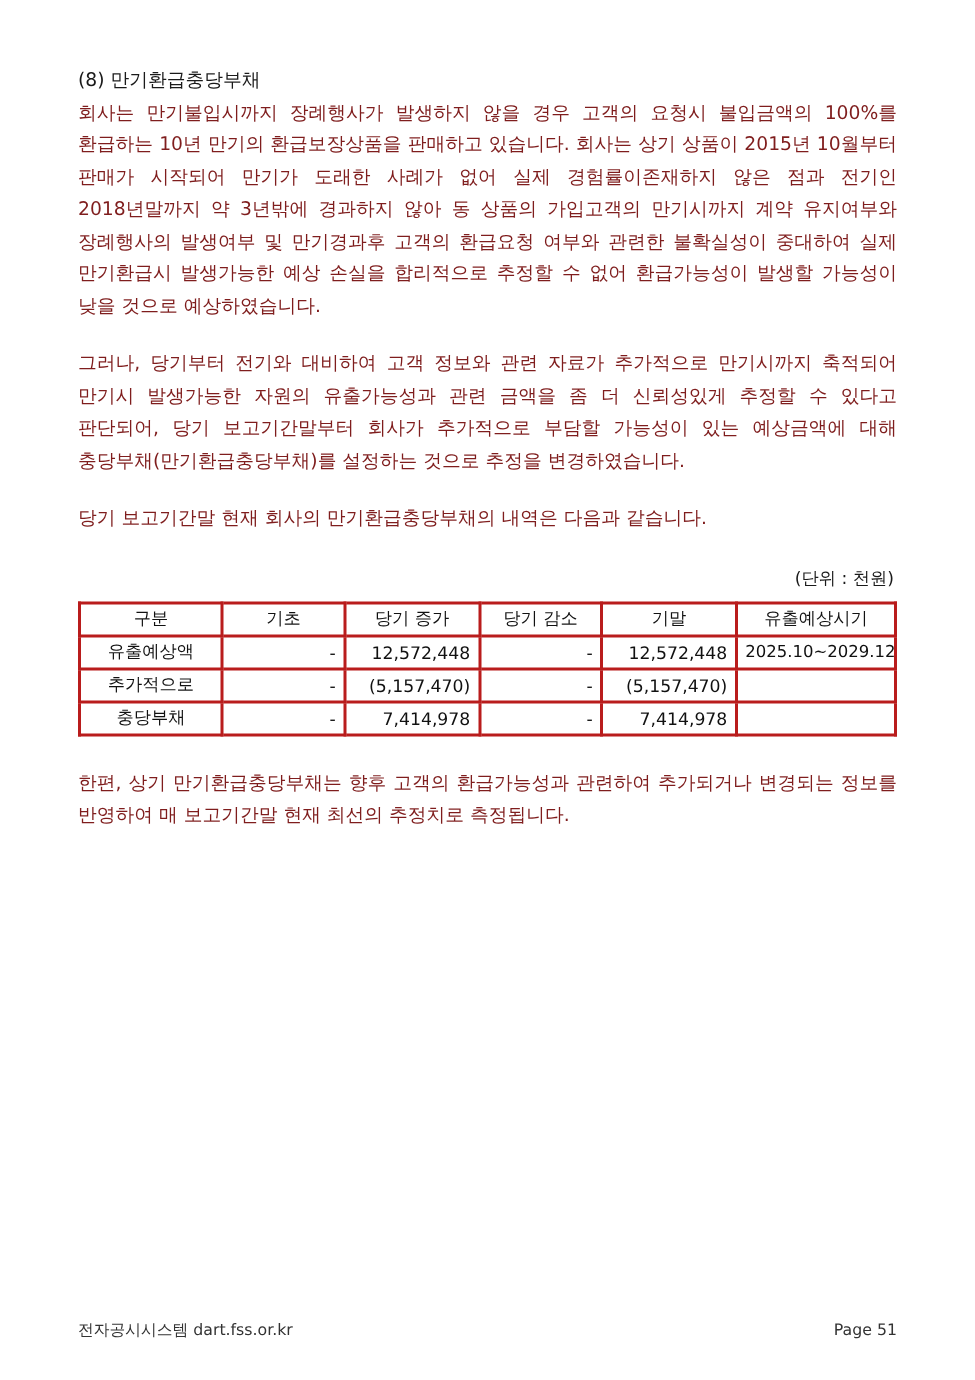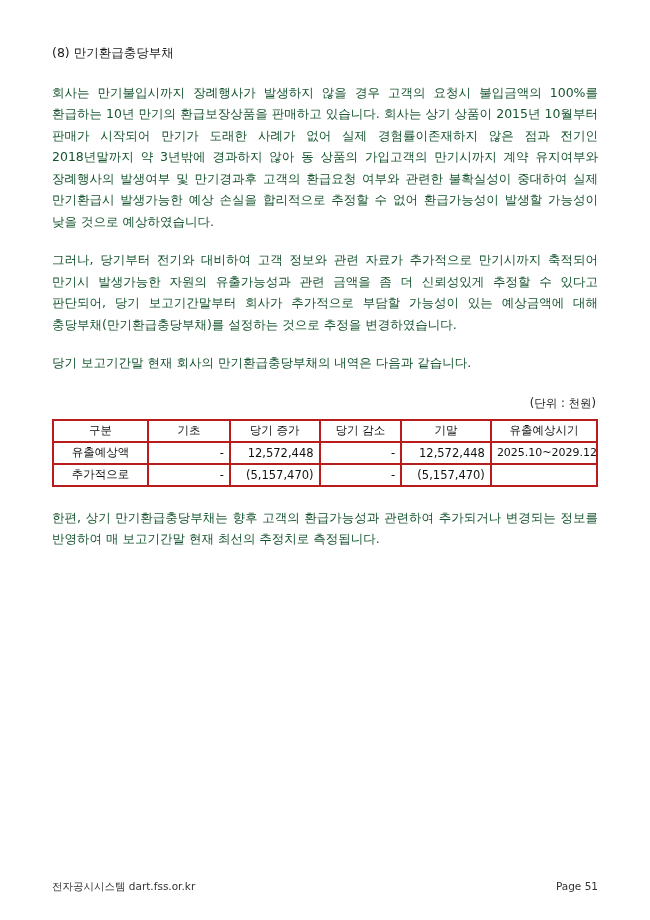--- a/index.html
+++ b/index.html
@@ -21,25 +21,25 @@
   .content {
     position: absolute;
     left: 52px;
     top: 44px;
     width: 546px;
   }
   .heading {
     font-size: 12.5px;
     color: #1a1a1a;
     line-height: 1.5;
-    margin-bottom: 19px;
+    margin-bottom: 1px;
   }
   .para {
     font-size: 12.5px;
-    color: #14532d;
+    color: #7f1d1d;
     line-height: 1.72;
     text-align: justify;
     margin-bottom: 17px;
     word-break: keep-all;
   }
   .para.tight { margin-bottom: 16px; }
   .unit-line {
     font-size: 11.5px;
     color: #1a1a1a;
     text-align: right;
@@ -138,20 +138,28 @@
           <td class="period">2025.10~2029.12</td>
         </tr>
         <tr>
           <td class="label">추가적으로</td>
           <td class="num">-</td>
           <td class="num">(5,157,470)</td>
           <td class="num">-</td>
           <td class="num">(5,157,470)</td>
           <td class="period"></td>
         </tr>
+        <tr>
+          <td class="label">충당부채</td>
+          <td class="num">-</td>
+          <td class="num">7,414,978</td>
+          <td class="num">-</td>
+          <td class="num">7,414,978</td>
+          <td class="period"></td>
+        </tr>
       </tbody>
     </table>
 
     <div class="para">한편, 상기 만기환급충당부채는 향후 고객의 환급가능성과 관련하여 추가되거나 변경되는 정보를 반영하여 매 보고기간말 현재 최선의 추정치로 측정됩니다.</div>
   </div>
 
   <div class="footer">
     <span class="left">전자공시시스템 dart.fss.or.kr</span>
     <span class="right">Page 51</span>
   </div>

